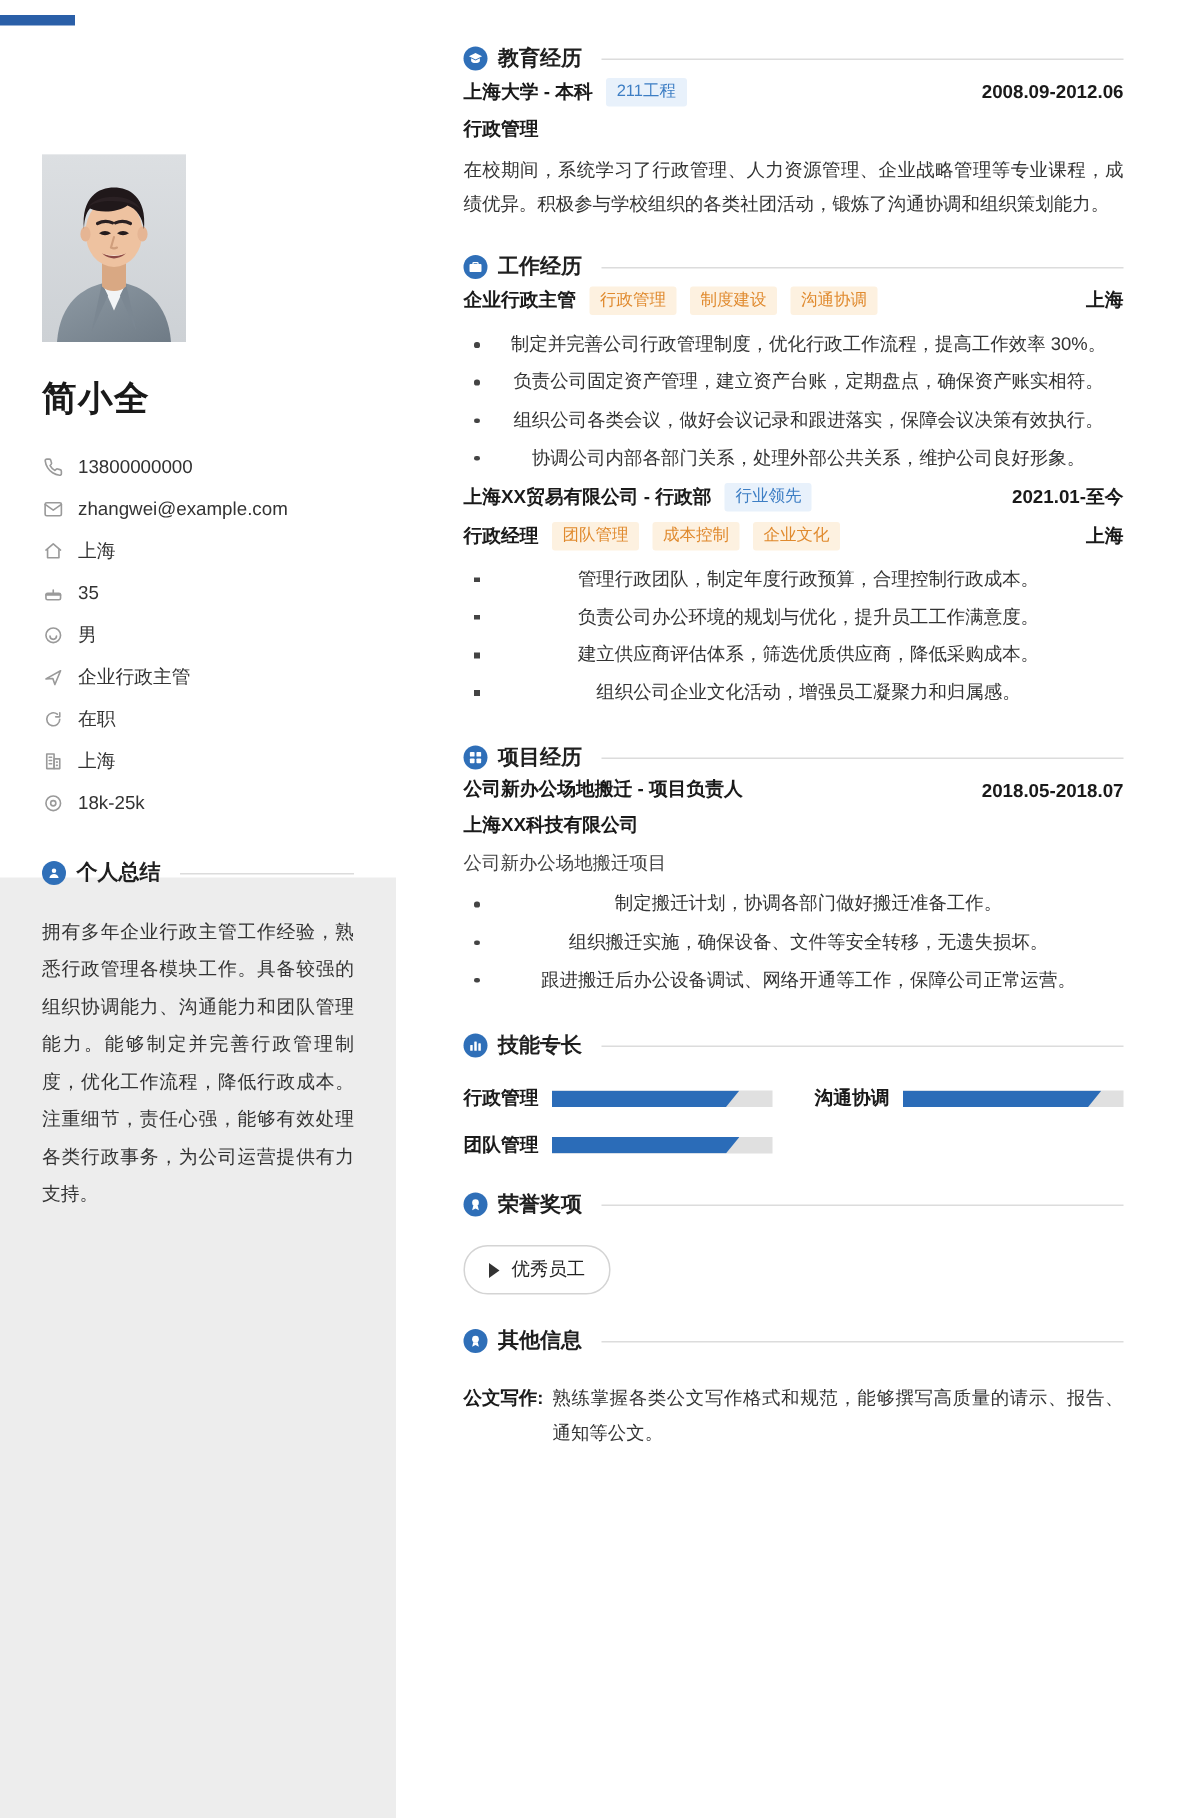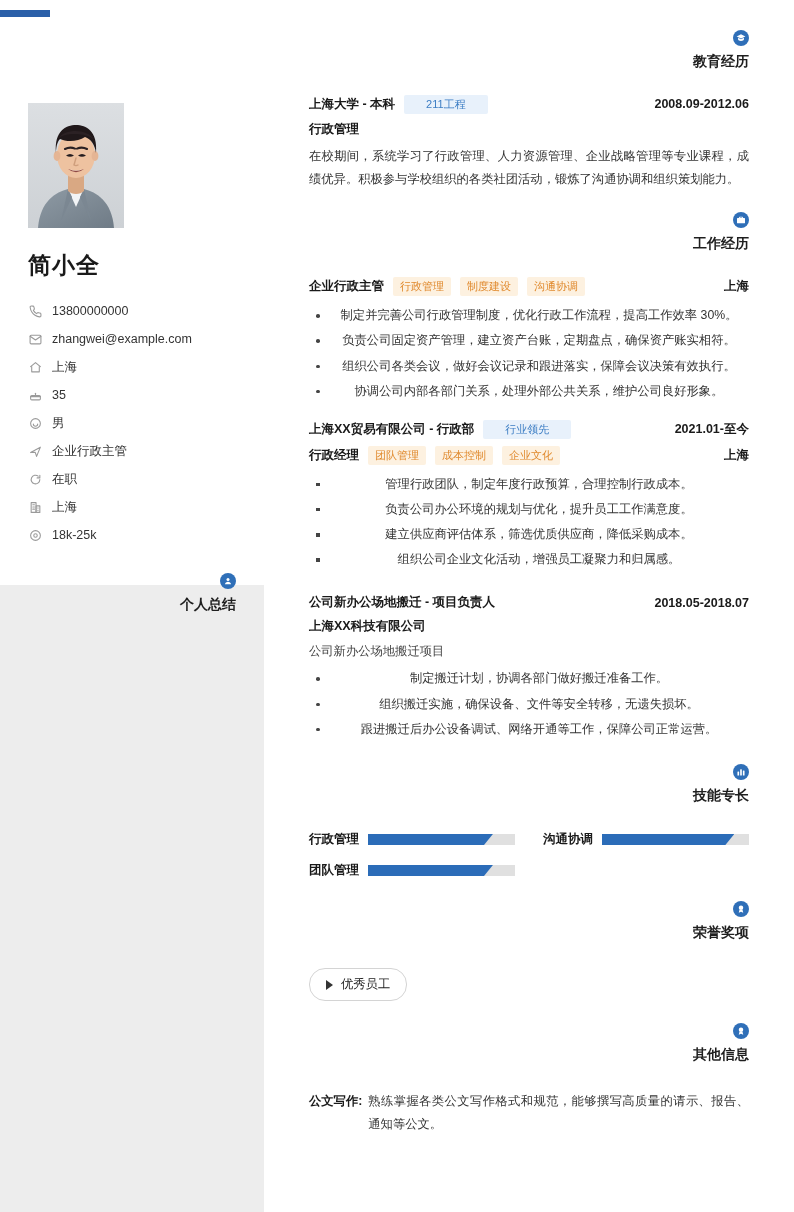--- a/index.html
+++ b/index.html
@@ -78,23 +78,22 @@
     width: 14px; height: 14px;
     flex: 0 0 14px;
     color: #9a9a9a;
     display: flex; align-items: center; justify-content: center;
   }
   .contact-ico svg { width: 13px; height: 13px; display:block; }
 
   
   .sec-head {
     display: flex;
-    align-items: flex-end;
+    align-items: center;
     gap: 7px;
-    flex-direction: column;
   }
   .sec-badge {
     width: 16px; height: 16px;
     border-radius: 50%;
     background: #2f6fb8;
     flex: 0 0 16px;
     display: flex; align-items: center; justify-content: center;
     color: #fff;
   }
   .sec-badge svg { width: 10px; height: 10px; display: block; }
@@ -126,21 +125,21 @@
     position: absolute;
     left: 264px; top: 0;
     width: 530px;
     height: 1212px;
     padding: 30px 45px 0 45px;
   }
   .sec { margin-bottom: 0; }
   .sec + .sec { margin-top: 22px; }
 
   
-  .entry { margin-top: 16px; }
+  .entry { margin-top: 4px; }
   .entry-line {
     display: flex;
     align-items: center;
     justify-content: space-between;
     gap: 8px;
     margin-bottom: 7px;
   }
   .entry-left {
     display: flex;
     align-items: center;
@@ -183,21 +182,21 @@
     margin-top: 8px;
     margin-bottom: 2px;
   }
 
   
   .tag-blue {
     display: inline-block;
     font-size: 11px;
     color: #3d7ec4;
     background: #e8f1fb;
-    padding: 2px 22px;
+    padding: 2px 7px;
     border-radius: 2px;
     white-space: nowrap;
     line-height: 1.35;
   }
   .tag-orange {
     display: inline-block;
     font-size: 11px;
     color: #e08a2e;
     background: #fdf1e0;
     padding: 2px 7px;
@@ -459,20 +458,21 @@
         <div class="sec-head">
           <span class="sec-badge">
             <svg viewBox="0 0 24 24" fill="currentColor">
                 <circle cx="12" cy="8.2" r="3.6"></circle>
                 <path d="M4.6 20c.6-4.3 3.8-6.4 7.4-6.4s6.8 2.1 7.4 6.4z"></path>
               </svg>
           </span>
           <span class="sec-title">个人总结</span>
           <span class="sec-rule"></span>
         </div>
+        <p class="summary-text">拥有多年企业行政主管工作经验，熟悉行政管理各模块工作。具备较强的组织协调能力、沟通能力和团队管理能力。能够制定并完善行政管理制度，优化工作流程，降低行政成本。注重细节，责任心强，能够有效处理各类行政事务，为公司运营提供有力支持。</p>
       </section>
 
     </div>
   </aside>
 
   <main class="main">
 
     <section class="sec">
       <div class="sec-head">
         <span class="sec-badge">
@@ -547,20 +547,32 @@
         <ul class="bullets square">
           <li>管理行政团队，制定年度行政预算，合理控制行政成本。</li>
           <li>负责公司办公环境的规划与优化，提升员工工作满意度。</li>
           <li>建立供应商评估体系，筛选优质供应商，降低采购成本。</li>
           <li>组织公司企业文化活动，增强员工凝聚力和归属感。</li>
         </ul>
       </div>
     </section>
 
     <section class="sec">
+      <div class="sec-head">
+        <span class="sec-badge">
+          <svg viewBox="0 0 24 24" fill="currentColor">
+              <rect x="3" y="3" width="7.5" height="7.5" rx="1.4"></rect>
+              <rect x="13.5" y="3" width="7.5" height="7.5" rx="1.4"></rect>
+              <rect x="3" y="13.5" width="7.5" height="7.5" rx="1.4"></rect>
+              <rect x="13.5" y="13.5" width="7.5" height="7.5" rx="1.4"></rect>
+            </svg>
+        </span>
+        <span class="sec-title">项目经历</span>
+        <span class="sec-rule"></span>
+      </div>
 
       <div class="entry">
         <div class="entry-line">
           <span class="entry-title">公司新办公场地搬迁 - 项目负责人</span>
           <span class="entry-date">2018.05-2018.07</span>
         </div>
         <div class="entry-sub">上海XX科技有限公司</div>
         <div class="entry-plain">公司新办公场地搬迁项目</div>
         <ul class="bullets">
           <li>制定搬迁计划，协调各部门做好搬迁准备工作。</li>

